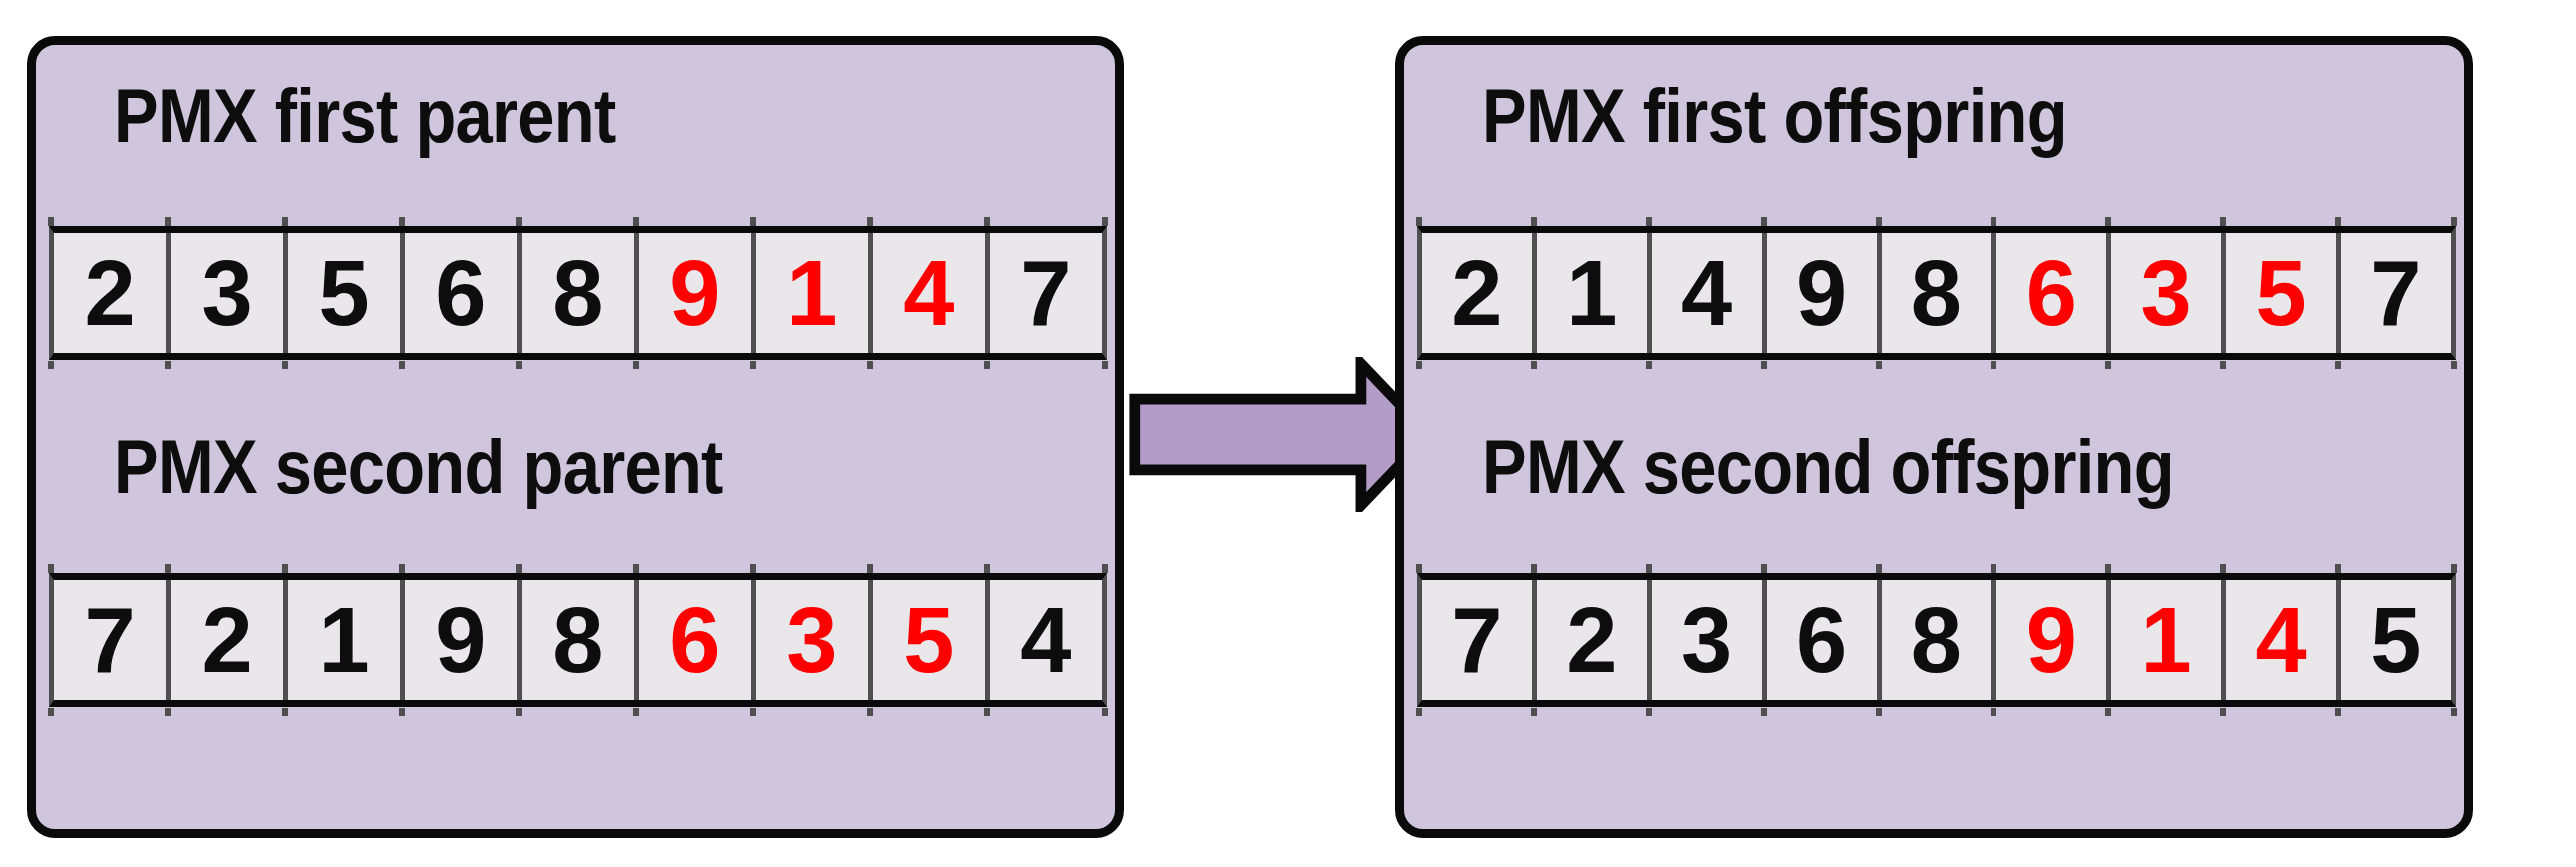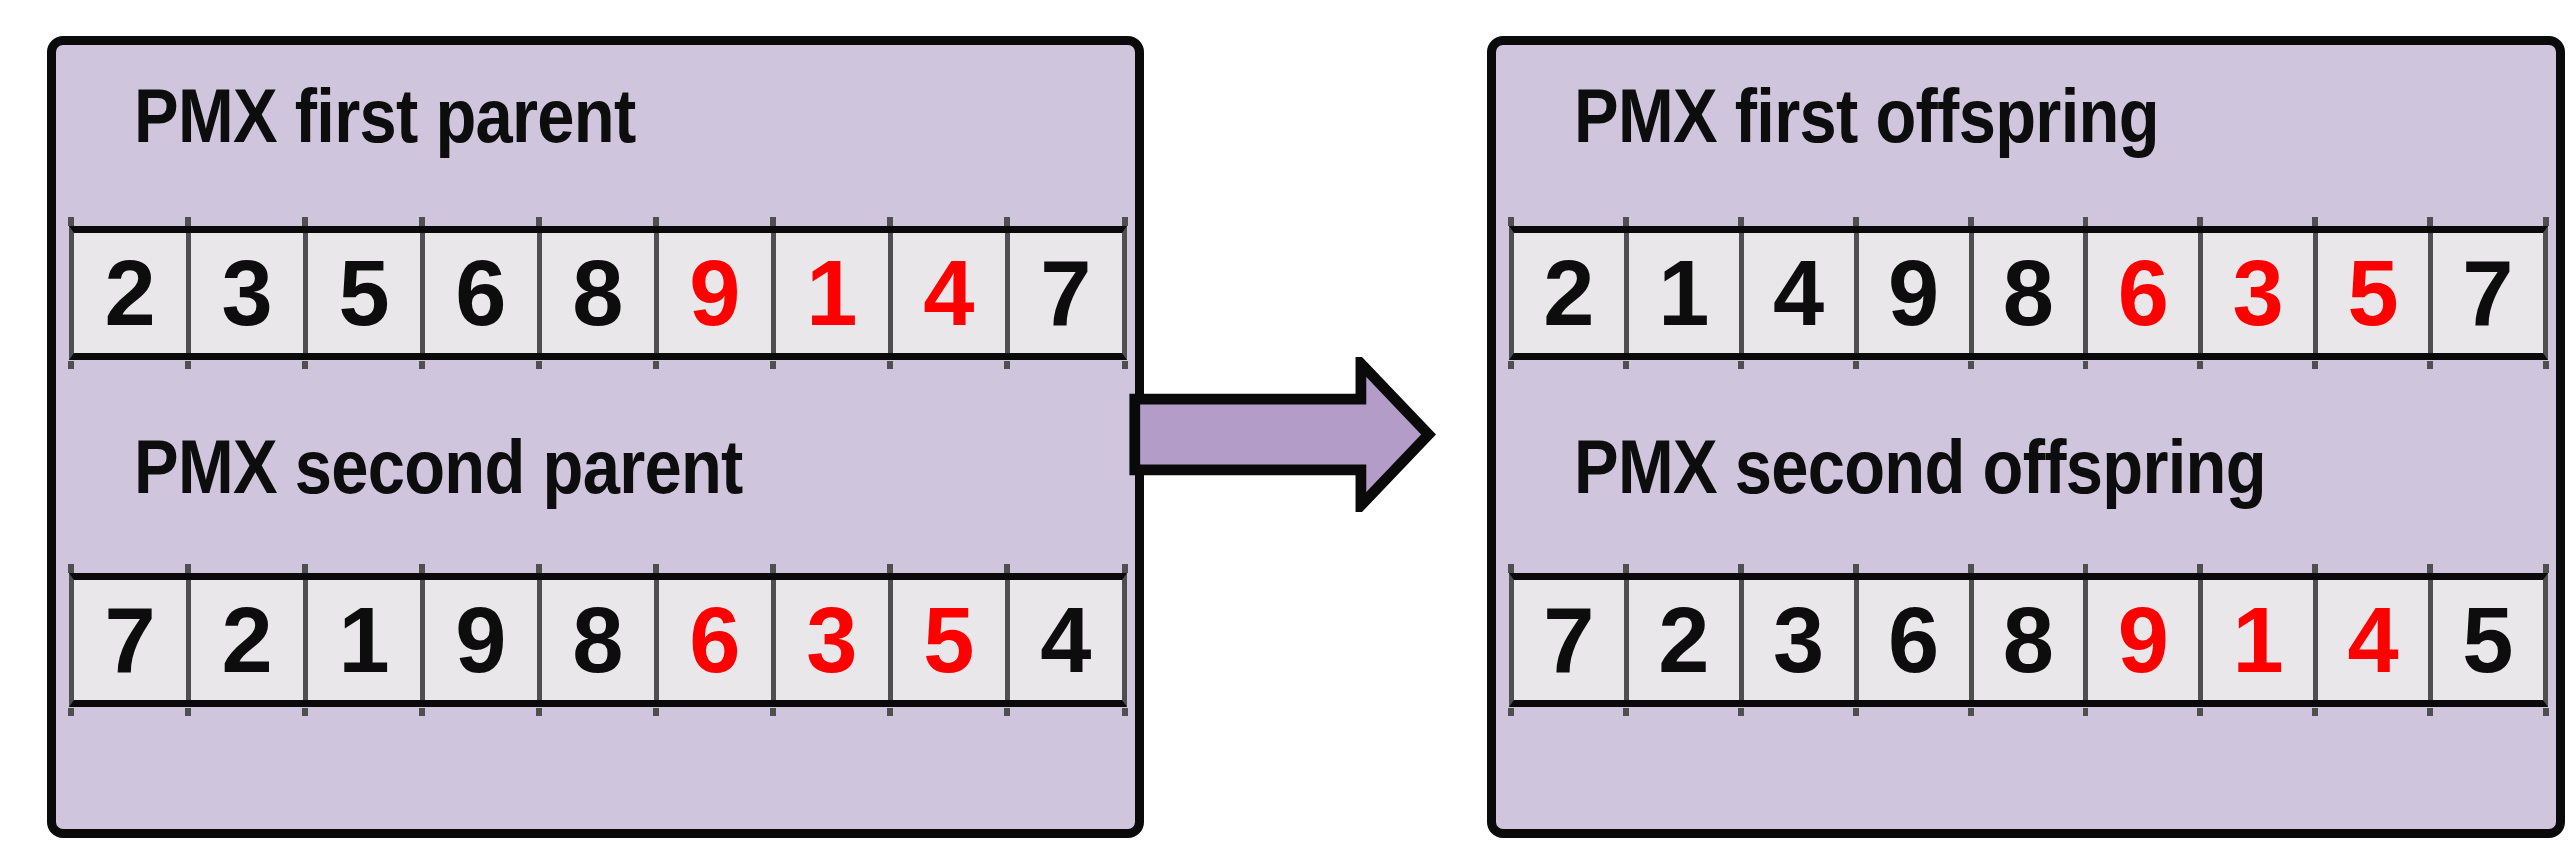--- a/index.html
+++ b/index.html
@@ -19,25 +19,24 @@
     position:relative;
     width:2576px;height:868px;
     background:#ffffff;
     overflow:hidden;
   }
   .panel{
     position:absolute;
     top:36px;height:802px;
     background:var(--panel-fill);
     border:9px solid var(--panel-border);
-    border-radius:16px;
-    margin-left:20px;
+    border-radius:28px;
   }
   .panel-left{left:27px;width:1097px;}
-  .panel-right{left:1467px;width:1078px;}
+  .panel-right{left:1395px;width:1078px;}
   .section-title{
     position:absolute;
     left:78px;
     font-size:76px;
     font-weight:700;
     letter-spacing:-0.8px;
     color:var(--digit-black);
     white-space:nowrap;
     transform:scaleX(0.88);
     transform-origin:left top;

